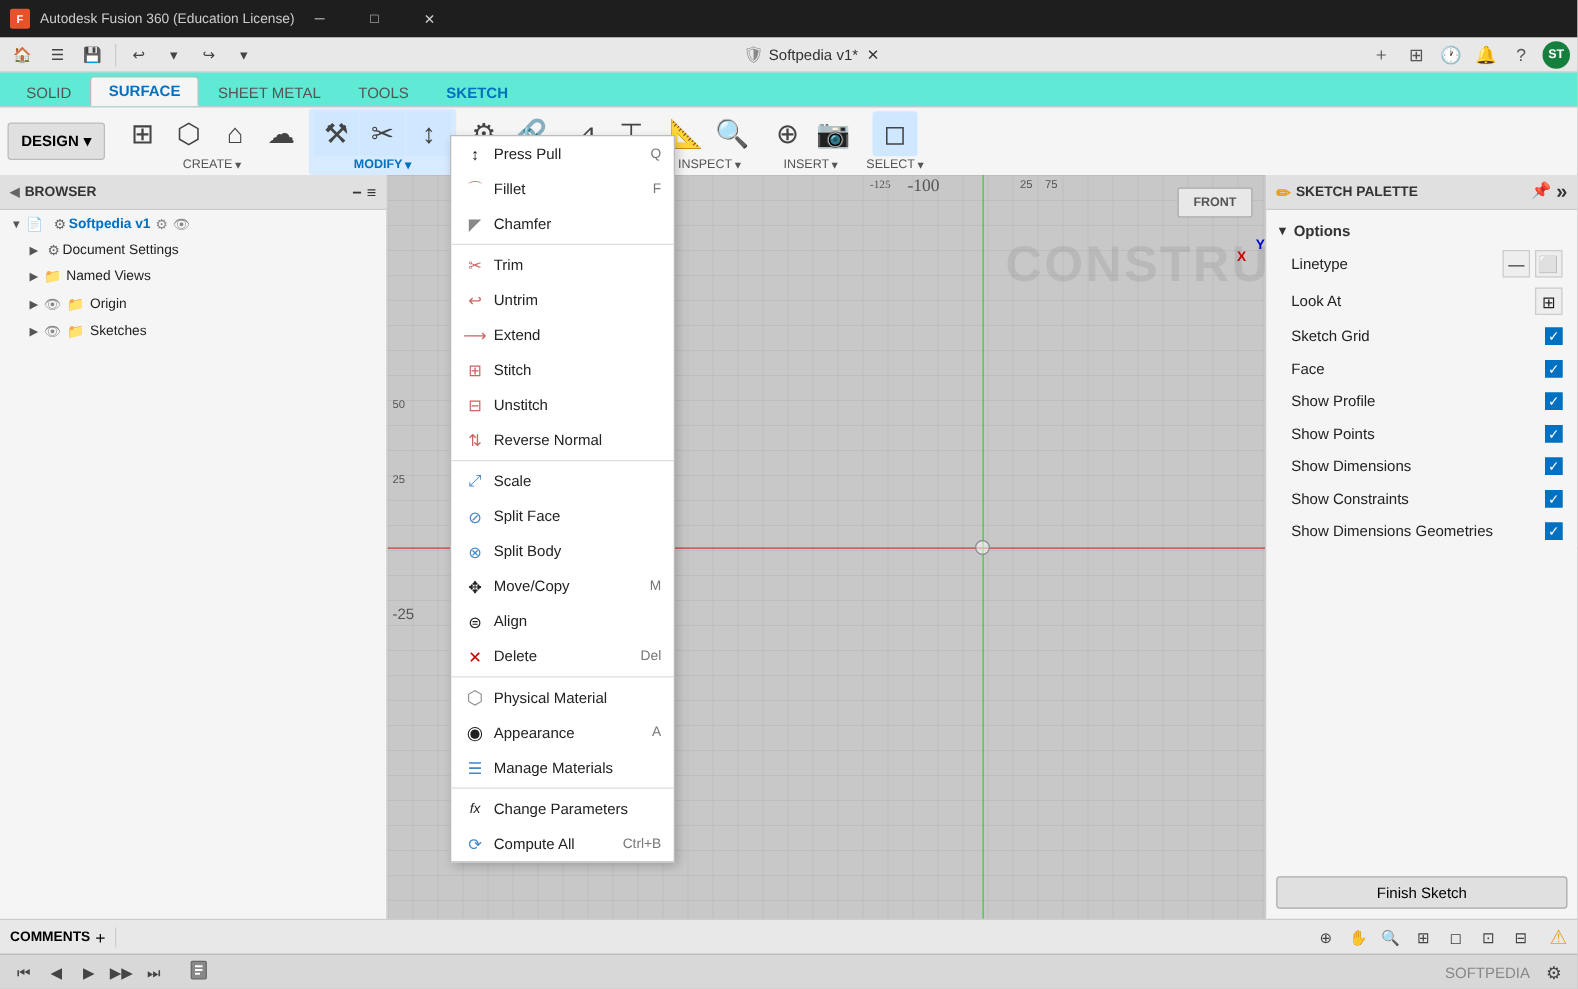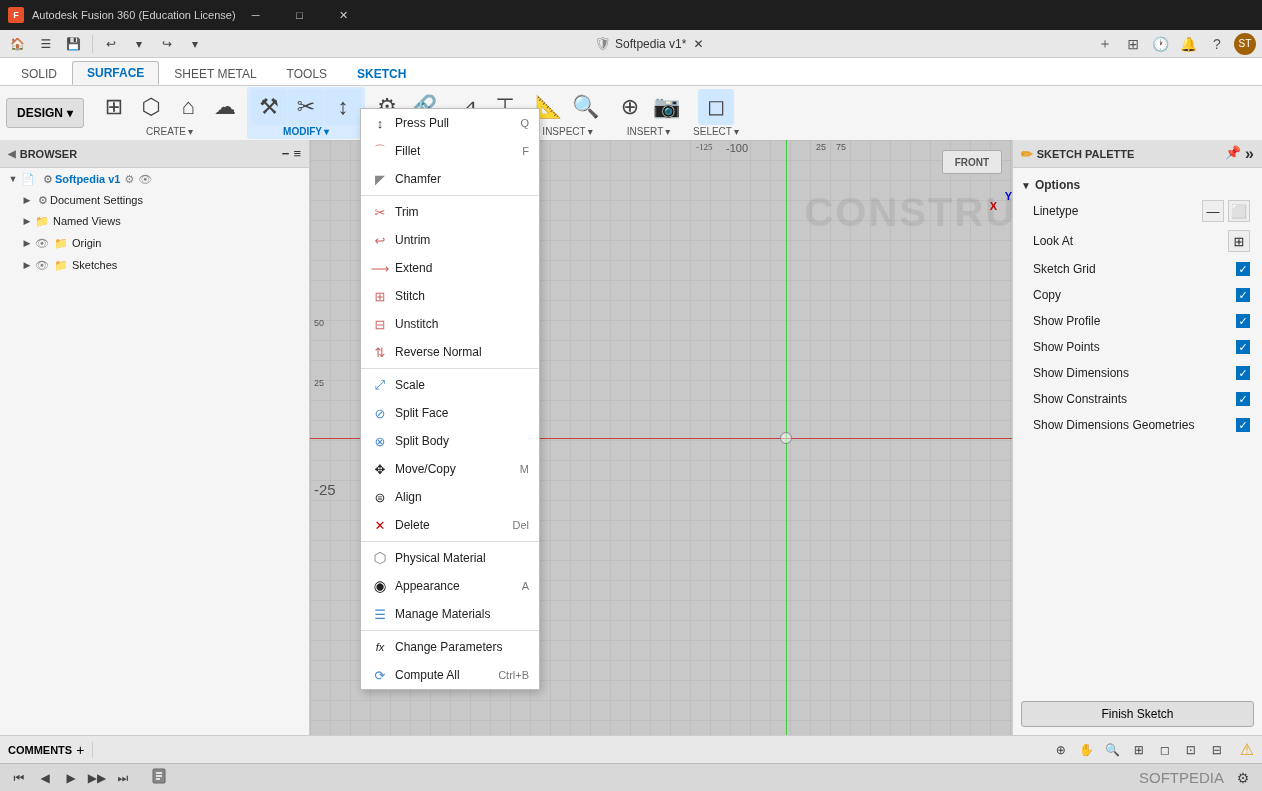--- a/index.html
+++ b/index.html
@@ -12,24 +12,24 @@
     #titlebar .win-btn { width: 40px; height: 30px; display: flex; align-items: center; justify-content: center; color: #ccc; font-size: 11px; cursor: pointer; }
 
     
     #top-toolbar { height: 28px; background: #e8e8e8; display: flex; align-items: center; padding: 0 6px; gap: 4px; border-bottom: 1px solid #ccc; }
     .tb-icon-btn { width: 24px; height: 22px; display: flex; align-items: center; justify-content: center; border: 1px solid transparent; border-radius: 2px; cursor: pointer; color: #444; font-size: 12px; }
     .tb-sep { width: 1px; height: 18px; background: #ccc; margin: 0 2px; }
     #doc-title { flex: 1; text-align: center; font-size: 12px; color: #333; display: flex; align-items: center; justify-content: center; gap: 4px; }
     .tab-close { width: 16px; height: 16px; cursor: pointer; display: flex; align-items: center; justify-content: center; border-radius: 2px; }
     #top-right-icons { display: flex; align-items: center; gap: 6px; }
     .tr-icon { width: 22px; height: 22px; display: flex; align-items: center; justify-content: center; cursor: pointer; color: #555; font-size: 14px; border-radius: 50%; }
-    .avatar { width: 22px; height: 22px; background: #a16207; border-radius: 50%; color: white; font-size: 10px; display: flex; align-items: center; justify-content: center; font-weight: normal; cursor: pointer; }
-
-    
-    #tabs-row { height: 28px; background: #ffffff; display: flex; align-items: flex-end; padding: 0 6px; border-bottom: 1px solid #ccc; }
+    .avatar { width: 22px; height: 22px; background: #15803d; border-radius: 50%; color: white; font-size: 10px; display: flex; align-items: center; justify-content: center; font-weight: bold; cursor: pointer; }
+
+    
+    #tabs-row { height: 28px; background: #5eead4; display: flex; align-items: flex-end; padding: 0 6px; border-bottom: 1px solid #ccc; }
     .tab { height: 24px; padding: 0 14px; display: flex; align-items: center; font-size: 12px; cursor: pointer; border: 1px solid transparent; border-bottom: none; border-radius: 3px 3px 0 0; color: #555; }
     .tab.active { background: #f5f5f5; border-color: #bbb; color: #0070c0; font-weight: 600; border-bottom: 1px solid #f5f5f5; }
 
     
     #icon-row { height: 54px; background: #f5f5f5; display: flex; align-items: center; padding: 0 6px; position: relative; }
     .design-btn { height: 30px; padding: 0 10px; background: #e0e0e0; border: 1px solid #bbb; border-radius: 3px; font-size: 12px; font-weight: 600; cursor: pointer; display: flex; align-items: center; gap: 4px; margin-right: 8px; }
     .tool-icon { width: 36px; height: 36px; display: flex; flex-direction: column; align-items: center; justify-content: center; border-radius: 3px; cursor: pointer; font-size: 18px; color: #444; }
     .tool-icon.active { background: #d0e8ff; }
     .tool-group-wrap { display: flex; flex-direction: column; align-items: center; position: relative; padding: 0 4px; }
     .tool-group-row { display: flex; align-items: center; gap: 1px; }
@@ -258,29 +258,29 @@
     </div>
   </div>
 
   <div id="canvas">
     <div class="grid-bg"></div>
     <div class="axis-h"></div>
     <div class="axis-v"></div>
 
     <div style="position:absolute;top:2px;left:50%;display:flex;gap:0;transform:translateX(-50%);">
       <span style="font-size:9px;color:#555;position:absolute;left:-90px;font-family:Liberation Serif, serif;">-125</span>
-      <span style="font-size:11px;color:#555;position:absolute;left:-60px;">-100</span>
+      <span style="font-size:14px;color:#555;position:absolute;left:-60px;font-family:Liberation Serif, serif;">-100</span>
       <span style="font-size:9px;color:#555;position:absolute;left:30px;">25</span>
       <span style="font-size:9px;color:#555;position:absolute;right:-60px;">75</span>
     </div>
 
     <div style="position:absolute;top:50%;left:4px;display:flex;flex-direction:column;gap:0;transform:translateY(-50%);">
       <span style="font-size:9px;color:#555;position:absolute;top:-120px;">50</span>
       <span style="font-size:9px;color:#555;position:absolute;top:-60px;">25</span>
-      <span style="font-size:15px;color:#555;position:absolute;bottom:-60px;">-25</span>
+      <span style="font-size:12px;color:#555;position:absolute;bottom:-60px;">-25</span>
     </div>
 
     <div class="construct-label">CONSTRUCT -</div>
 
     <div class="canvas-center">
       <div class="crosshair"></div>
     </div>
 
     <div class="view-cube" style="top:10px;right:260px;">
       <div class="view-cube-face">FRONT</div>
@@ -322,21 +322,21 @@
       </div>
 
       <div class="sp-row">
         <span class="sp-label">Sketch Grid</span>
         <div class="sp-control">
           <div class="sp-checkbox checked">✓</div>
         </div>
       </div>
 
       <div class="sp-row">
-        <span class="sp-label">Copy</span>
+        <span class="sp-label">Face</span>
         <div class="sp-control">
           <div class="sp-checkbox checked">✓</div>
         </div>
       </div>
 
 
       <div class="sp-row">
         <span class="sp-label">Show Profile</span>
         <div class="sp-control">
           <div class="sp-checkbox checked">✓</div>
@@ -503,15 +503,15 @@
     <div class="nav-btn">⏭</div>
   </div>
   <div style="margin-left:8px;">
     <svg width="18" height="18" viewBox="0 0 18 18">
       <rect x="3" y="2" width="12" height="14" rx="1" fill="#888" stroke="#666" stroke-width="1"></rect>
       <line x1="6" y1="6" x2="12" y2="6" stroke="white" stroke-width="1.5"></line>
       <line x1="6" y1="9" x2="12" y2="9" stroke="white" stroke-width="1.5"></line>
       <line x1="6" y1="12" x2="10" y2="12" stroke="white" stroke-width="1.5"></line>
     </svg>
   </div>
-  <div style="margin-left:auto;font-size:15px;color:#888;">SOFTPEDIA</div>
+  <div style="margin-left:auto;font-size:12px;color:#888;">SOFTPEDIA</div>
   <div class="nav-btn" style="font-size:14px;">⚙</div>
 </div>
 
 </body></html>

